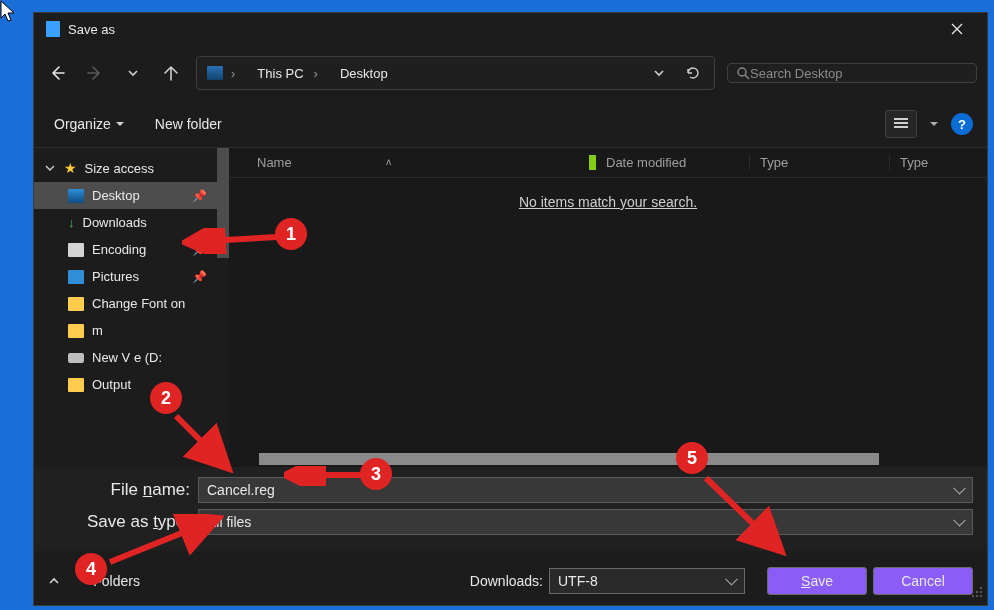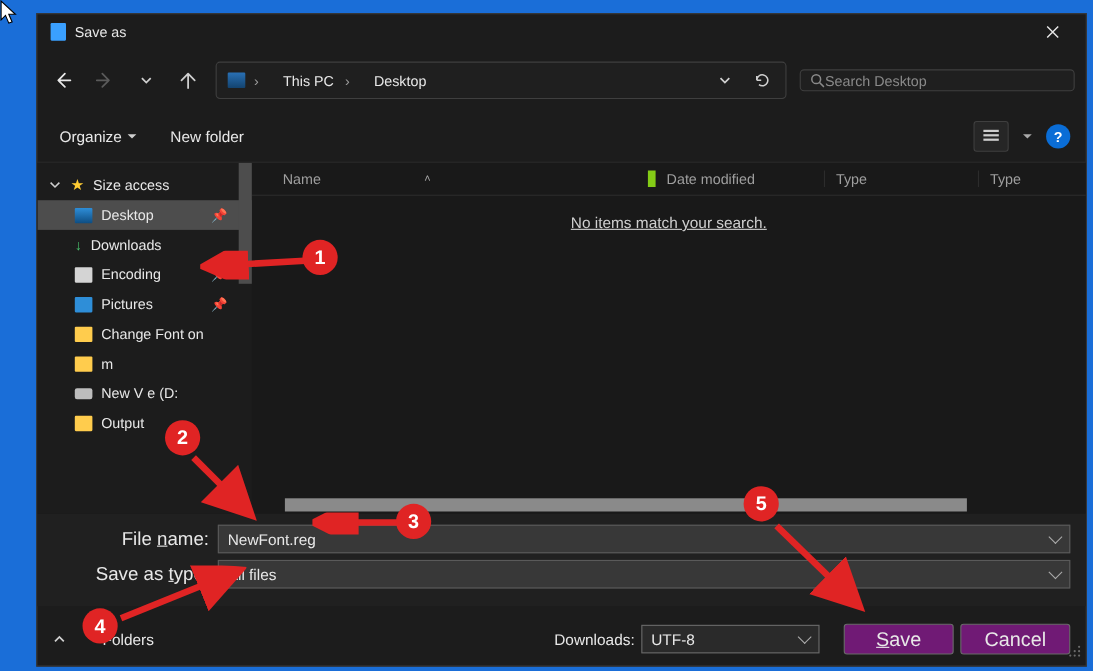--- a/index.html
+++ b/index.html
@@ -59,23 +59,23 @@
   .form-row { display:flex; align-items:center; margin-bottom:6px; }
   .form-row .label { width:150px; text-align:right; padding-right:8px; font-size:17px; }
   .form-row .label u { text-decoration:underline; }
   .form-row .field { flex:1; height:26px; border:1px solid #5a5a5a; background:#383838; color:#e8e8e8; display:flex; align-items:center; padding:0 8px; font-size:14px; }
   .form-row .dd { position:relative; }
   .form-row .dd::after { content:""; position:absolute; right:8px; top:50%; width:8px; height:8px; border-right:1px solid #aaa; border-bottom:1px solid #aaa; transform:translateY(-70%) rotate(45deg); }
   .bottom-bar { display:flex; align-items:center; padding:16px 14px 10px 14px; gap:10px; }
   .browse-toggle { display:flex; align-items:center; gap:6px; font-size:14px; }
   .enc-area { margin-left:auto; display:flex; align-items:center; gap:6px; }
   .enc-label { font-size:14px; }
-  .enc-select { width:162px; height:26px; border:1px solid #6a6a6a; background:#2a2a2a; color:#e8e8e8; display:flex; align-items:center; padding:0 8px; position:relative; font-size:14px; }
+  .enc-select { width:196px; height:26px; border:1px solid #6a6a6a; background:#2a2a2a; color:#e8e8e8; display:flex; align-items:center; padding:0 8px; position:relative; font-size:14px; }
   .enc-select::after { content:""; position:absolute; right:8px; top:50%; width:8px; height:8px; border-right:1px solid #aaa; border-bottom:1px solid #aaa; transform:translateY(-70%) rotate(45deg); }
-  .dlg-btn { width:100px; height:28px; border:1px solid #6a6a6a; border-radius:3px; background:#701a75; color:#e8e8e8; display:flex; align-items:center; justify-content:center; font-size:18px; cursor:pointer; }
+  .dlg-btn { width:100px; height:28px; border:1px solid #6a6a6a; border-radius:3px; background:#8b5cf6; color:#e8e8e8; display:flex; align-items:center; justify-content:center; font-size:14px; cursor:pointer; }
   .ann { position:absolute; z-index:100; }
   .ann-circle { width:32px; height:32px; background:#e02424; border-radius:50%; display:flex; align-items:center; justify-content:center; color:#fff; font-weight:bold; font-size:18px; }
   svg.arrow { position:absolute; z-index:99; pointer-events:none; }
   .resize-grip { position:absolute; right:4px; bottom:4px; color:#6a6a6a; }
 </style>
 </head>
 <body>
 
 <svg class="cursor" width="18" height="24" viewBox="0 0 18 24">
   <path d="M1 1 L1 18 L5 14 L8 21 L11 20 L8 13 L14 13 Z" fill="#fff" stroke="#000" stroke-width="1"></path>
@@ -243,21 +243,21 @@
       </div>
     </div>
   </div>
 
   <div class="bottom-panel">
     <div class="form-row">
       <div class="label">
         <span>File </span><u>n</u><span>ame:</span>
       </div>
       <div class="field dd">
-        <span>NewFont.reg</span>
+        <span>Cancel.reg</span>
       </div>
     </div>
     <div class="form-row">
       <div class="label">
         <span>Save as </span><u>t</u><span>ype:</span>
       </div>
       <div class="field dd">
         <span>All files</span>
       </div>
     </div>

